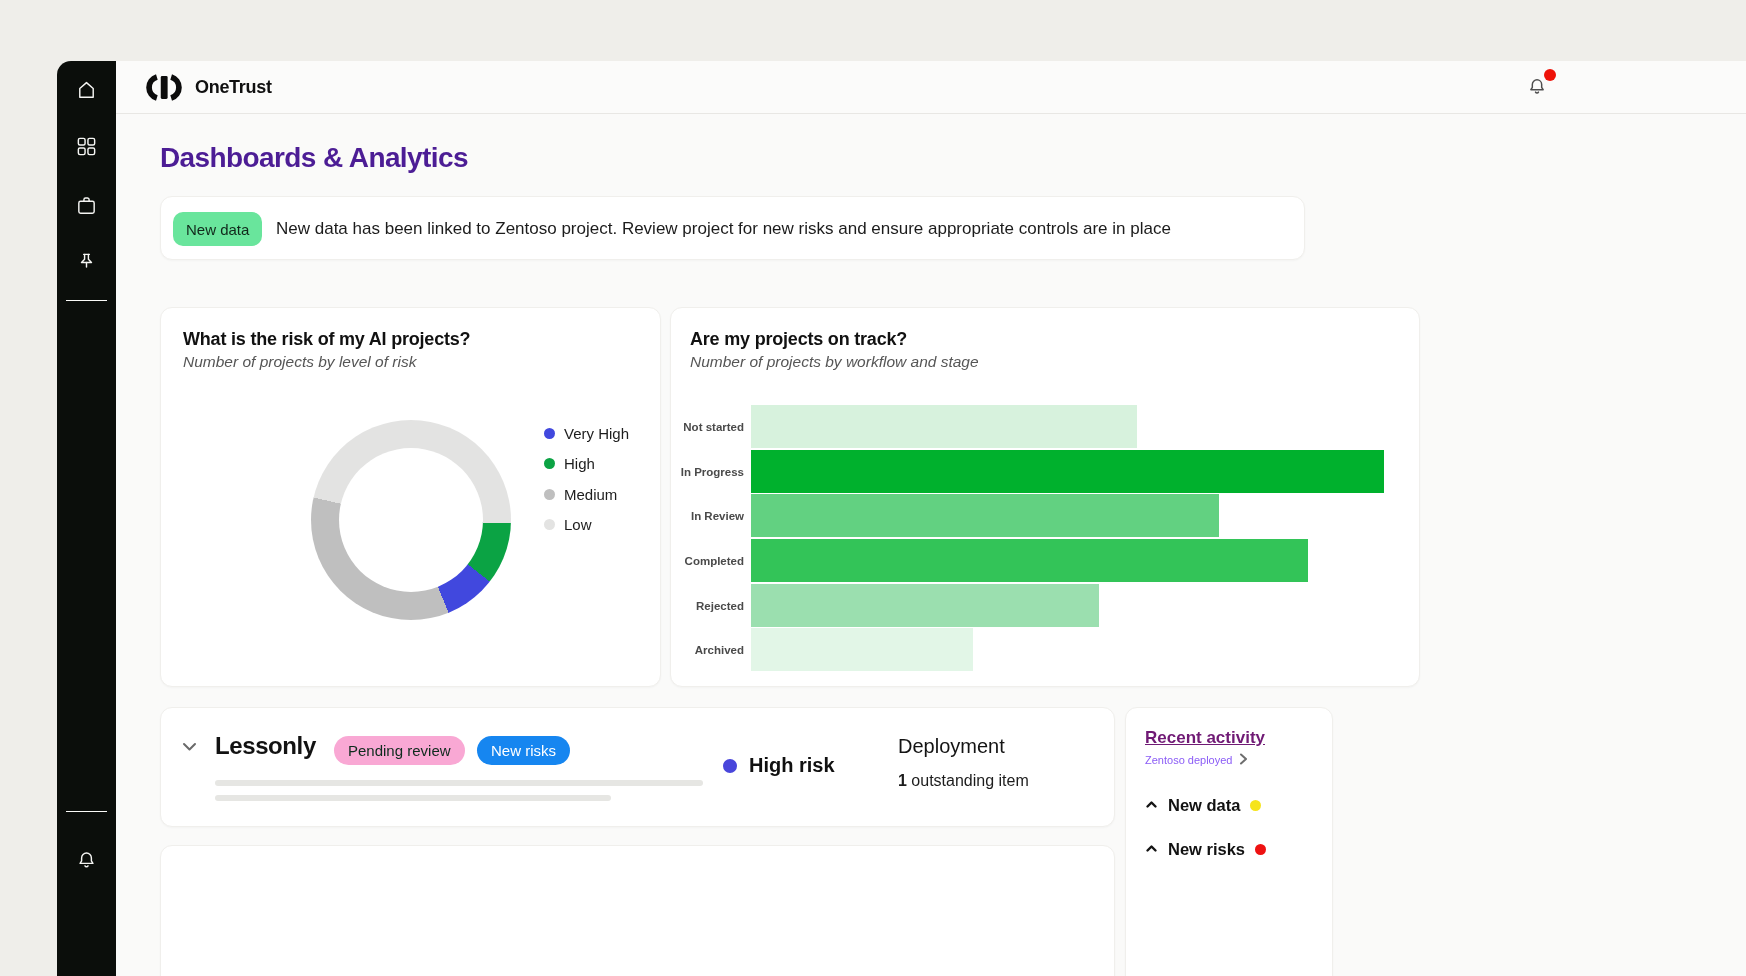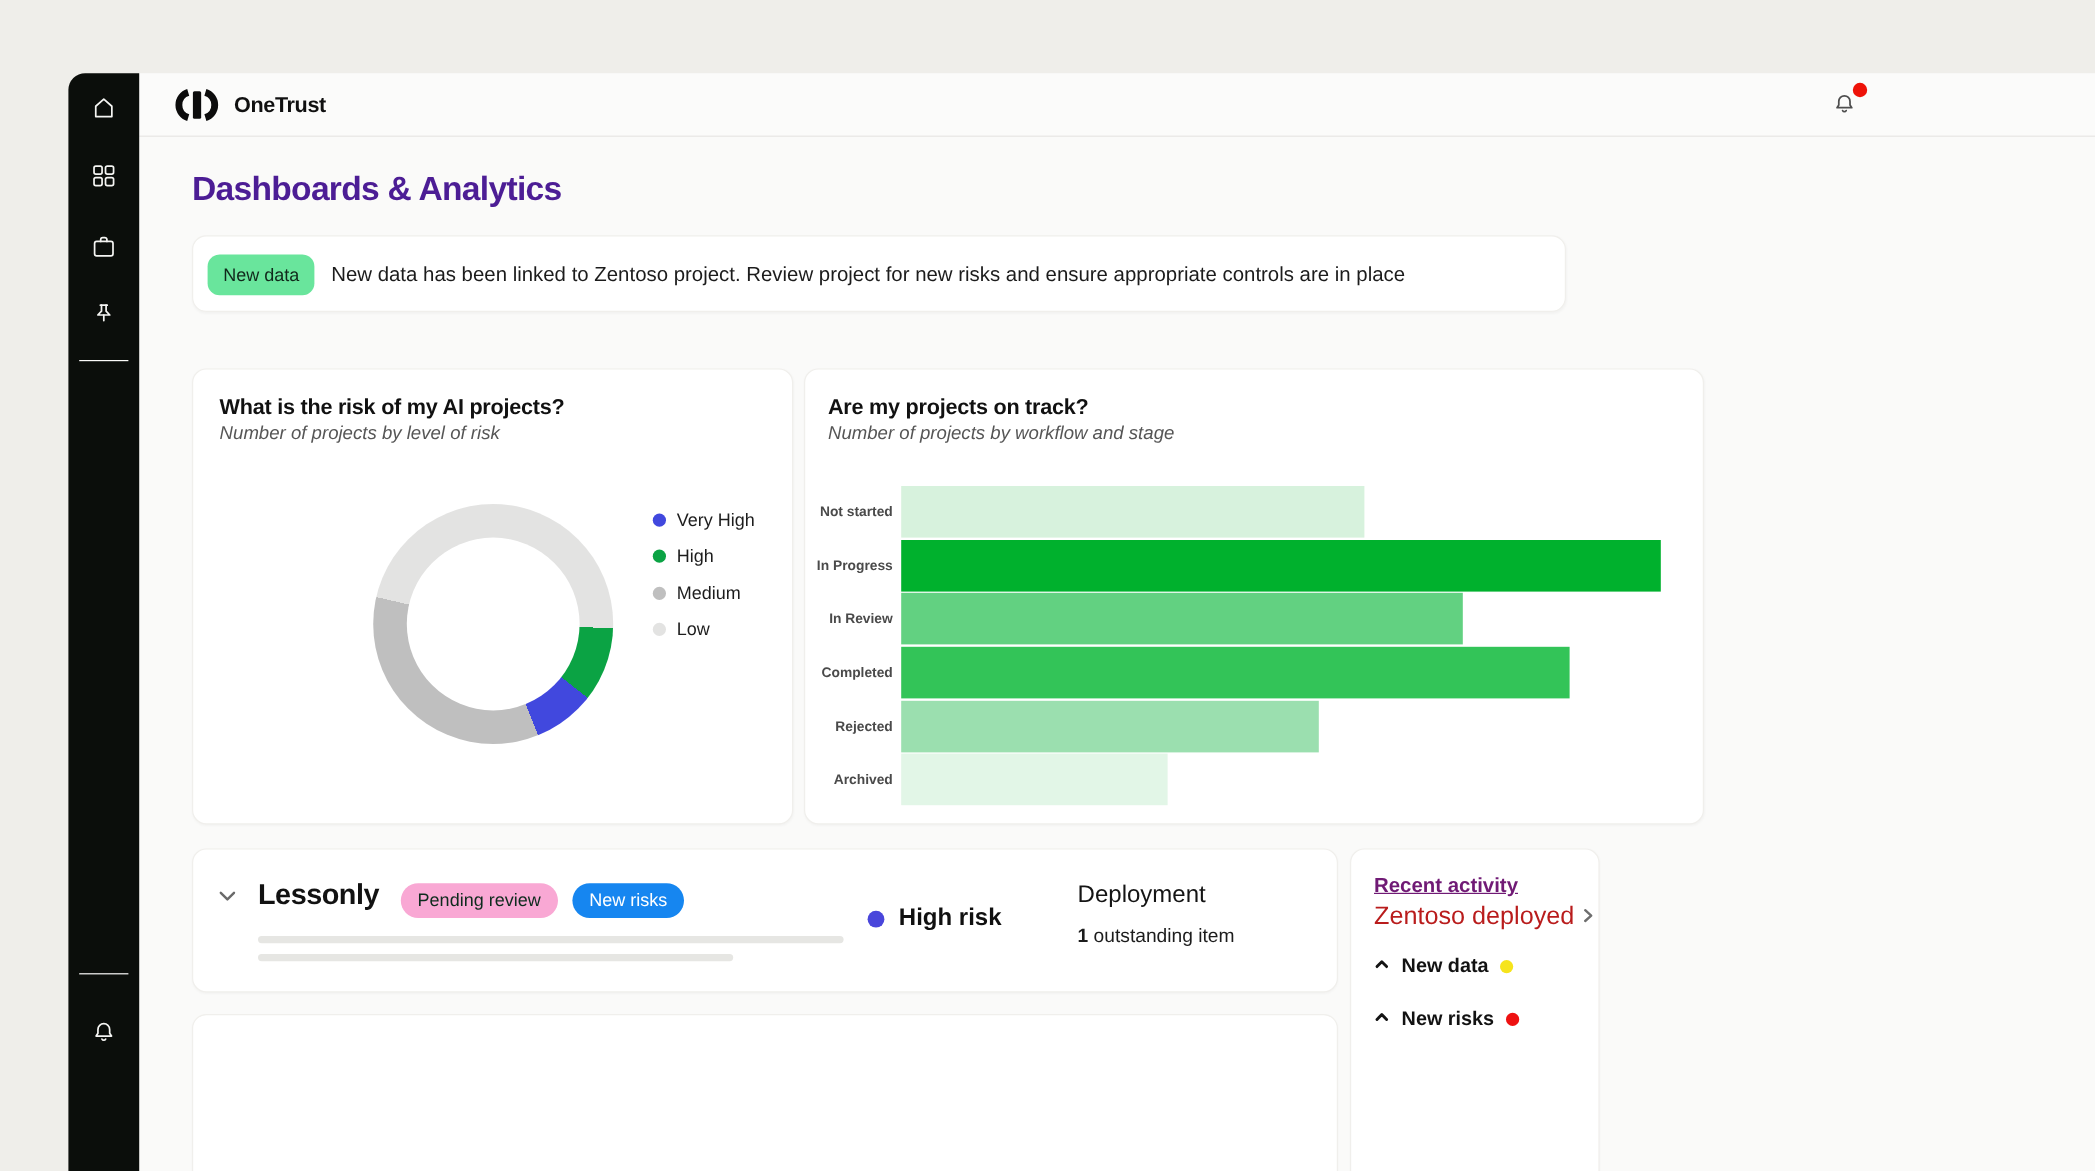--- a/index.html
+++ b/index.html
@@ -78,21 +78,21 @@
   .risk-dot { position:absolute; left:562px; top:51px; width:14px; height:14px; border-radius:50%; }
   .risk-label { position:absolute; left:588px; top:46px; font-size:20px; font-weight:700; color:#101010; }
   .stage-name { position:absolute; left:737px; top:27px; font-size:20px; color:#141414; }
   .stage-count { position:absolute; left:737px; top:64px; font-size:16px; color:#1c1c1c; }
   .stage-count b { font-weight:700; }
 
   
   .recent-card { left:1009px; top:593px; width:208px; height:383px; }
   .recent-title { position:absolute; left:19px; top:20px; font-size:17px; font-weight:700; color:#701a75;text-decoration:underline; }
   .recent-sub { position:absolute; left:19px; top:44px; display:flex; align-items:center; gap:4px;
-                font-size:21px; color:#b91c1c; cursor:pointer; }
+                font-size:11px; color:#8b5cf6; cursor:pointer; }
   .recent-sub svg { stroke:#6e6e6e; stroke-width:2; fill:none; stroke-linecap:round; stroke-linejoin:round; }
   .activity-item { position:absolute; left:19px; display:flex; align-items:center; gap:10px; cursor:pointer; }
   .activity-item svg { stroke:#141414; stroke-width:2.4; fill:none; stroke-linecap:round; stroke-linejoin:round; }
   .activity-label { font-size:16.5px; font-weight:700; color:#121212; }
   .activity-dot { width:11px; height:11px; border-radius:50%; }
   .item-1 { top:88px; } .item-2 { top:132px; }
 
   
   .bottom-card { left:44px; top:731px; width:955px; height:260px; }
 </style>

